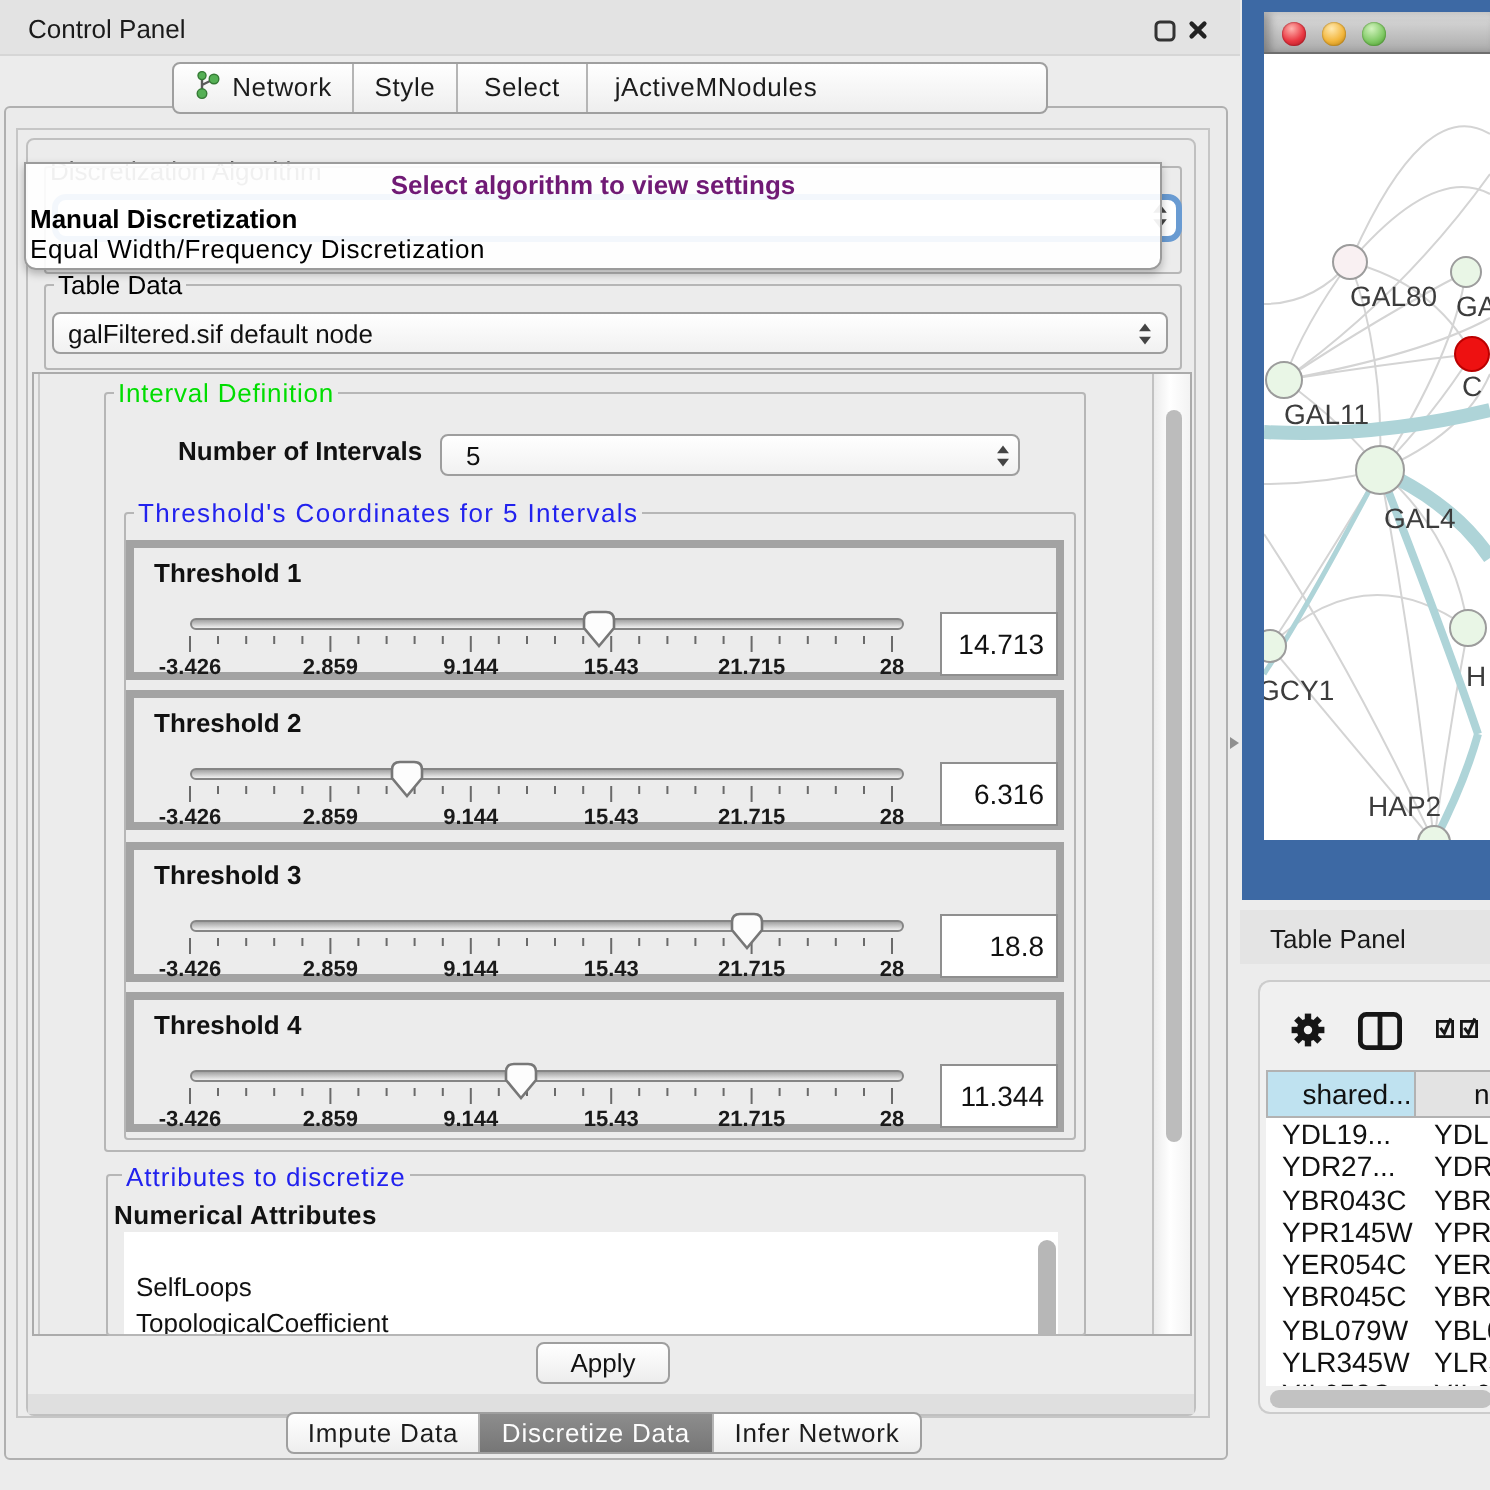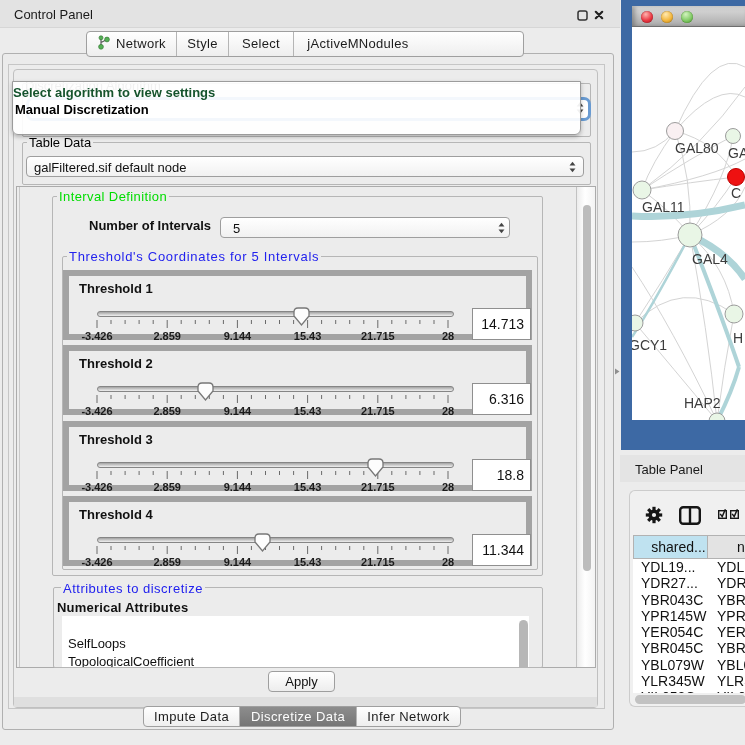--- a/index.html
+++ b/index.html
@@ -29,34 +29,34 @@
 .combo { position:absolute; background:linear-gradient(#ffffff,#f1f1f1); border:1px solid #9e9e9e; border-radius:4px; }
 .combo .txt { position:absolute; left:12px; top:50%; transform:translateY(-50%); font-size:13px; color:#111; }
 .combo .arr { position:absolute; right:7px; top:50%; transform:translateY(-50%); width:7px; }
 
 
 #scrollpane { left:16px; top:186px; width:580px; height:482px; border:1px solid #ababab; background:#ececec; overflow:hidden; }
 #vscroll { left:576px; top:187px; width:19px; height:480px; border-left:1px solid #c2c2c2; background:linear-gradient(90deg,#ececec,#ffffff 45%,#f3f3f3); }
 #vthumb { left:583px; top:205px; width:8px; height:366px; background:#bcbcbc; border-radius:4px; }
 
 
-.thpanel { position:absolute; left:46px; width:469px; height:70px; border:6px solid #a3a3a3; background:#ececec; }
+.thpanel { position:absolute; left:46px; width:469px; height:70px; border:4px solid #a3a3a3; background:#ececec; }
 .thpanel .name { position:absolute; left:10px; top:5px; font-size:13px; font-weight:bold; color:#111; }
 .valbox { position:absolute; left:403px; top:32px; width:59px; height:32px; background:#fff; border:1px solid #8f8f8f; font-size:14px; color:#111; text-align:right; line-height:30px; padding-right:6px; }
 
 
 .track { position:absolute; left:28px; top:35px; width:357px; height:6px; border:1px solid #858585; border-radius:3px; background:linear-gradient(#a2a2a2,#f0f0f0); }
 .thumb { position:absolute; top:31px; width:17px; height:19px; }
 .ticks { position:absolute; left:0; top:44px; }
 .slabels { position:absolute; top:54px; font-size:11px; font-weight:bold; color:#1a1a1a; }
 .slabels span { position:absolute; transform:translateX(-50%); white-space:nowrap; }
 
 
 #popup { left:12px; top:81px; width:569px; height:54px; background:rgba(255,255,255,0.92); border:1px solid #9b9b9b; border-radius:0 0 6px 6px; box-shadow:0 2px 4px rgba(0,0,0,0.25); z-index:30; }
-#popup .hdr { position:absolute; left:0; right:0; top:3px; font-size:13px; font-weight:bold; color:#14532d; }
+#popup .hdr { position:absolute; left:0; right:0; top:3px; text-align:center; font-size:13px; font-weight:bold; color:#701a75; }
 #popup .it1 { position:absolute; left:2px; top:20px; font-size:13px; font-weight:bold; color:#000; }
 #popup .it2 { position:absolute; left:2px; top:35px; letter-spacing:0.3px; font-size:13px; color:#000; }
 
 
 #applybtn { left:268px; top:671px; width:67px; height:21px; background:linear-gradient(#ffffff,#ededed); border:1px solid #9e9e9e; border-radius:4px; font-size:13px; color:#111; text-align:center; line-height:19px; }
 #btabs { left:143px; top:706px; width:318px; height:21px; background:linear-gradient(#ffffff,#eeeeee); border:1px solid #9f9f9f; border-radius:4px; display:flex; z-index:5; }
 #btabs .seg { height:19px; line-height:19px; font-size:13px; letter-spacing:0.4px; color:#1c1c1c; text-align:center; border-right:1px solid #b5b5b5; }
 #btabs .seg.sel { background:linear-gradient(#8d8d8d,#767676); color:#fdfdfd; }
 #btabs .seg:last-child { border-right:none; }
 
@@ -340,20 +340,21 @@
 
 <div class="abs" id="btabs">
   <div class="seg" style="width:96px;">Impute Data</div>
   <div class="seg sel" style="width:117px;">Discretize Data</div>
   <div class="seg" style="width:103px;">Infer Network</div>
 </div>
 
 <div class="abs" id="popup">
   <div class="hdr">Select algorithm to view settings</div>
   <div class="it1">Manual Discretization</div>
+  <div class="it2">Equal Width/Frequency Discretization</div>
 </div>
 
 <div class="abs" id="netframe">
   <div id="netwin">
     <div id="nettitle">
       <div class="light" style="left:9px; background:radial-gradient(circle at 40% 28%,#ffb3ae,#ea3943 55%,#a5131f); box-shadow:inset 0 0 1px #7d0a14;"></div>
       <div class="light" style="left:29px; background:radial-gradient(circle at 40% 28%,#ffe9b0,#f3b73e 55%,#b37b0e); box-shadow:inset 0 0 1px #8a5d06;"></div>
       <div class="light" style="left:49px; background:radial-gradient(circle at 40% 28%,#d2f3be,#83cb68 55%,#449327); box-shadow:inset 0 0 1px #2f6e17;"></div>
     </div>
     <svg width="113" height="393" viewBox="0 0 113 393" style="position:absolute;left:0;top:21px;">

